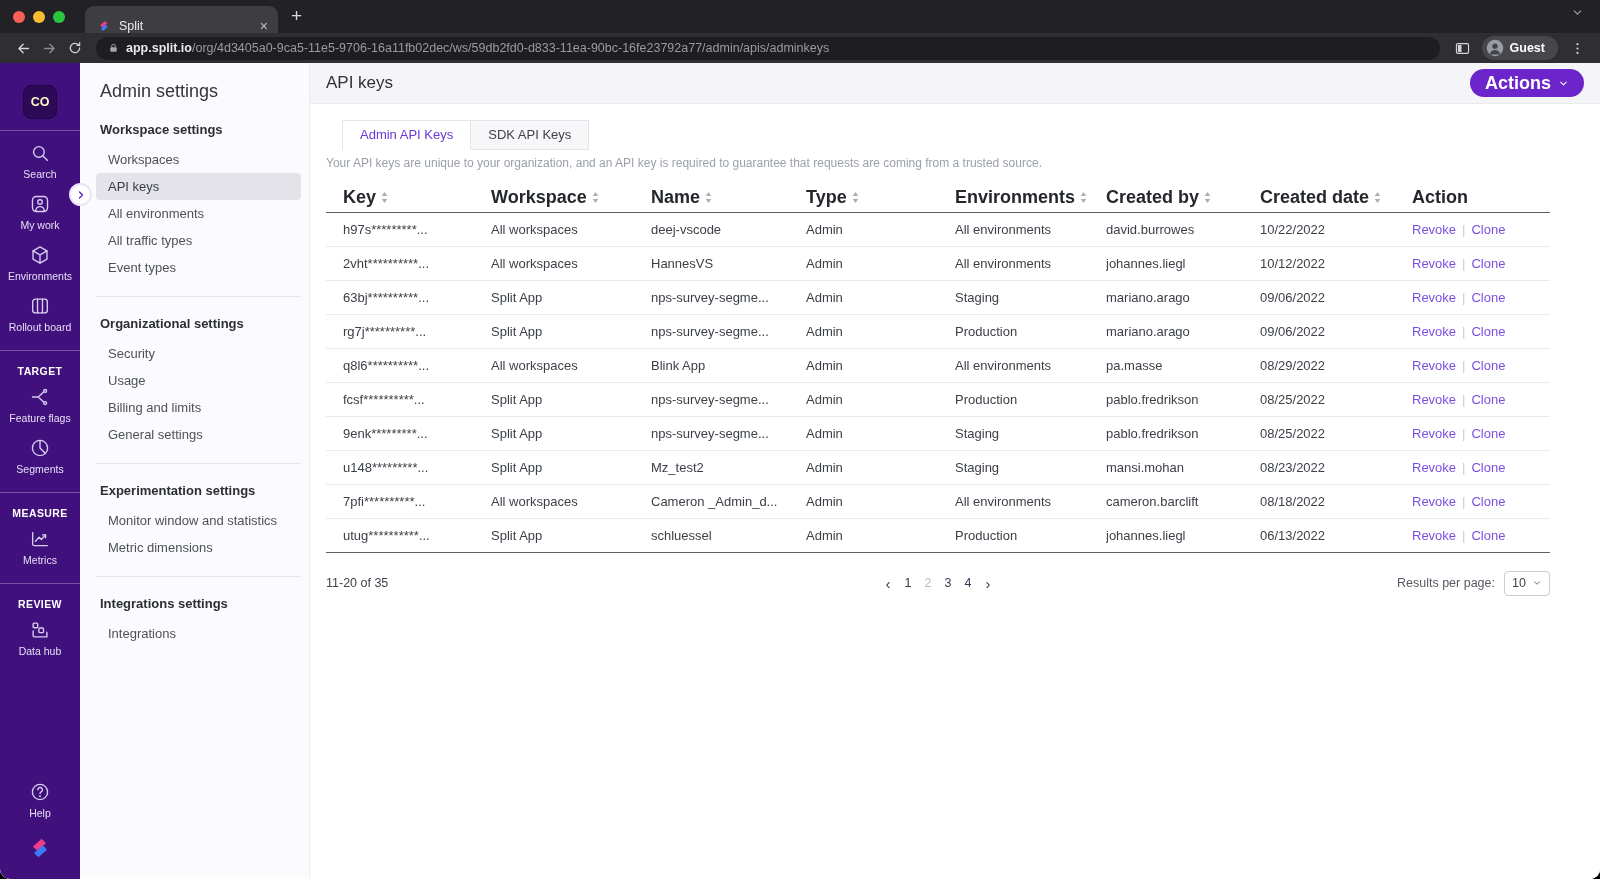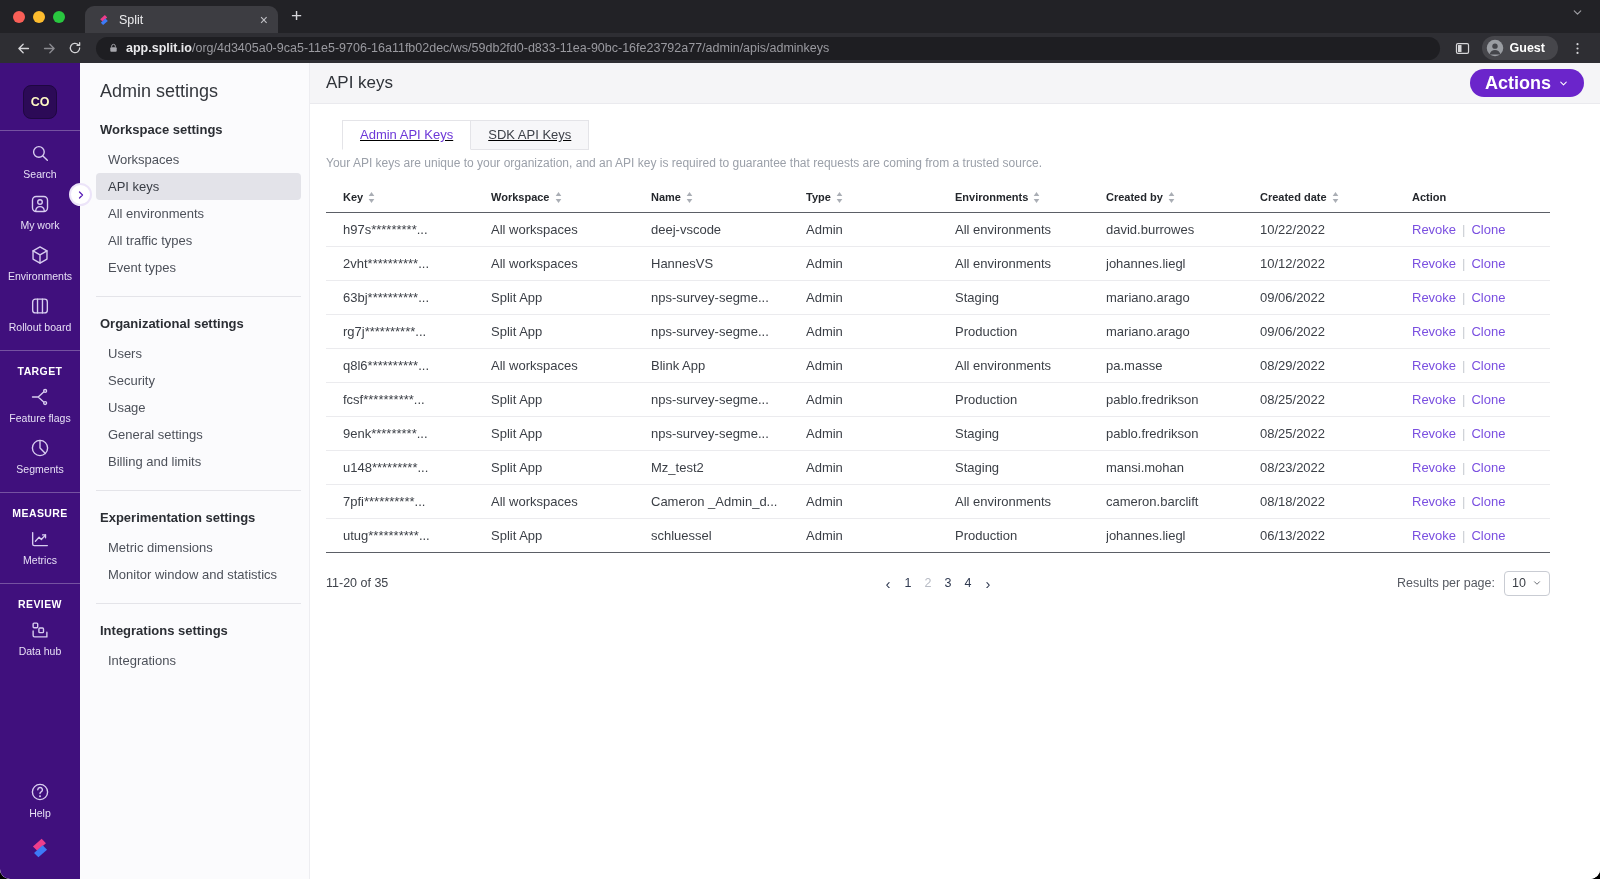--- a/index.html
+++ b/index.html
@@ -10,21 +10,21 @@
     font-family:"Liberation Sans", sans-serif;
     -webkit-font-smoothing:antialiased;
   }
   .window { position:absolute; inset:0; background:#fff; border-radius:0 0 10px 10px; overflow:hidden; }
 
   
   .tabstrip { height:33px; background:#222226; display:flex; align-items:flex-end; }
   .traffic { display:flex; gap:8px; align-items:center; padding:0 14px 10px 13px; }
   .dot { width:12px; height:12px; border-radius:50%; }
   .dot.red { background:#f95f57; } .dot.yellow { background:#fdbc2e; } .dot.green { background:#29c73f; }
-  .btab { width:193px; height:27px; background:#3d3d42; border-radius:9px 9px 0 0; display:flex; align-items:center; gap:8px; padding:0 10px 0 12px; margin-left:6px; cursor:pointer; }
+  .btab { width:193px; height:27px; background:#3d3d42; border-radius:9px 9px 0 0; display:flex; align-items:flex-end; gap:8px; padding:0 10px 0 12px; margin-left:6px; cursor:pointer; }
   .btab-title { color:#ededef; font-size:12.5px; flex:1; }
   .btab-close { color:#c2c2c7; font-size:14px; line-height:1; cursor:pointer; }
   .newtab { color:#d6d6da; font-size:19px; line-height:1; margin:0 0 8px 13px; cursor:pointer; }
   .strip-right { margin-left:auto; padding:0 16px 10px 0; }
   .toolbar { height:30px; background:#2e2e33; display:flex; align-items:center; padding:0 10px; }
   .tool-btn { width:26px; height:24px; display:flex; align-items:center; justify-content:center; cursor:pointer; }
   .urlbar { flex:1; height:23px; background:#1e1e22; border-radius:12px; margin:0 10px 0 8px; display:flex; align-items:center; gap:7px; padding:0 12px; overflow:hidden; cursor:text; }
   .url-text { font-size:12.5px; white-space:nowrap; overflow:hidden; }
   .url-domain { color:#e9e9eb; font-weight:700; }
   .url-path { color:#9a9aa0; font-weight:400; }
@@ -57,30 +57,30 @@
   .nav-divider { height:1px; background:#e4e4e9; margin:15px 8px 19px 16px; }
 
   
   .content { flex:1; min-width:0; display:flex; flex-direction:column; background:#fff; }
   .content-header { height:41px; flex:none; background:#f5f5f7; border-bottom:1px solid #eaeaee; display:flex; align-items:center; justify-content:space-between; padding:0 16px; }
   .page-title { font-size:17px; color:#2f3339; }
   .actions-btn { height:28px; background:#6b25cb; border-radius:15px; color:#fff; font-size:18px; font-weight:700; display:flex; align-items:center; gap:7px; padding:0 15px; cursor:pointer; }
   .actions-btn svg { width:11px; height:11px; stroke:#fff; stroke-width:2.2; fill:none; stroke-linecap:round; stroke-linejoin:round; }
 
   .content-body { padding:16px 50px 0 16px; }
-  .tabs { display:flex; padding-left:16px;text-decoration:underline; }
+  .tabs { display:flex; padding-left:16px; }
   .tab-item { height:30px; line-height:28px; padding:0 17px; font-size:13px; color:#3e424a; background:#f7f7f9; border:1px solid #e4e4e8; cursor:pointer; }
   .tab-item + .tab-item { border-left:none; }
   .tab-item.active { background:#fff; color:#6d38d8; border-bottom-color:#fff; }
   .description { font-size:12px; color:#9ba0a9; margin:6px 0 0; }
 
   .table { margin-top:12px; }
   .trow { display:grid; grid-template-columns:165px 160px 155px 149px 151px 154px 152px 1fr; align-items:center; }
   .trow > :first-child { padding-left:17px; }
-  .thead { height:31px; border-bottom:1px solid #5b5f66; font-size:11px; font-weight:700; color:#24272c; }
+  .thead { height:31px; border-bottom:1px solid #5b5f66; font-size:18px; font-weight:700; color:#24272c; }
   .th { display:flex; align-items:center; gap:5px; cursor:pointer; }
   .th svg { flex:none; }
   .tdrow { height:34px; border-bottom:1px solid #ebebee; font-size:13px; color:#3b3f46; }
   .tdrow.last { border-bottom:1px solid #5b5f66; }
   .cell { white-space:nowrap; overflow:hidden; text-overflow:ellipsis; padding-right:10px; }
   .action-link { color:#7a4fe0; cursor:pointer; }
   .action-sep { color:#c9ccd2; margin:0 6px; }
 
   .pagination { position:relative; display:flex; align-items:center; margin-top:17px; height:26px; font-size:12.5px; color:#3f434b; }
   .pager { position:absolute; left:0; right:0; display:flex; justify-content:center; align-items:center; gap:14px; pointer-events:none; }
@@ -291,29 +291,28 @@
       <div class="settings-title">Admin settings</div>
       <div id="settings-groups">
           <div class="group-header">Workspace settings</div>
           <div class="nav-item">Workspaces</div>
           <div class="nav-item selected">API keys</div>
           <div class="nav-item">All environments</div>
           <div class="nav-item">All traffic types</div>
           <div class="nav-item">Event types</div>
           <div class="nav-divider"></div>
           <div class="group-header">Organizational settings</div>
-          <div class="nav-item">Users</div>
           <div class="nav-item">Security</div>
           <div class="nav-item">Usage</div>
+          <div class="nav-item">Billing and limits</div>
           <div class="nav-item">General settings</div>
-          <div class="nav-item">Billing and limits</div>
           <div class="nav-divider"></div>
           <div class="group-header">Experimentation settings</div>
+          <div class="nav-item">Monitor window and statistics</div>
           <div class="nav-item">Metric dimensions</div>
-          <div class="nav-item">Monitor window and statistics</div>
           <div class="nav-divider"></div>
           <div class="group-header">Integrations settings</div>
           <div class="nav-item">Integrations</div>
         </div>
     </nav>
 
     <main class="content">
       <div class="content-header">
         <span class="page-title">API keys</span>
         <div class="actions-btn">

